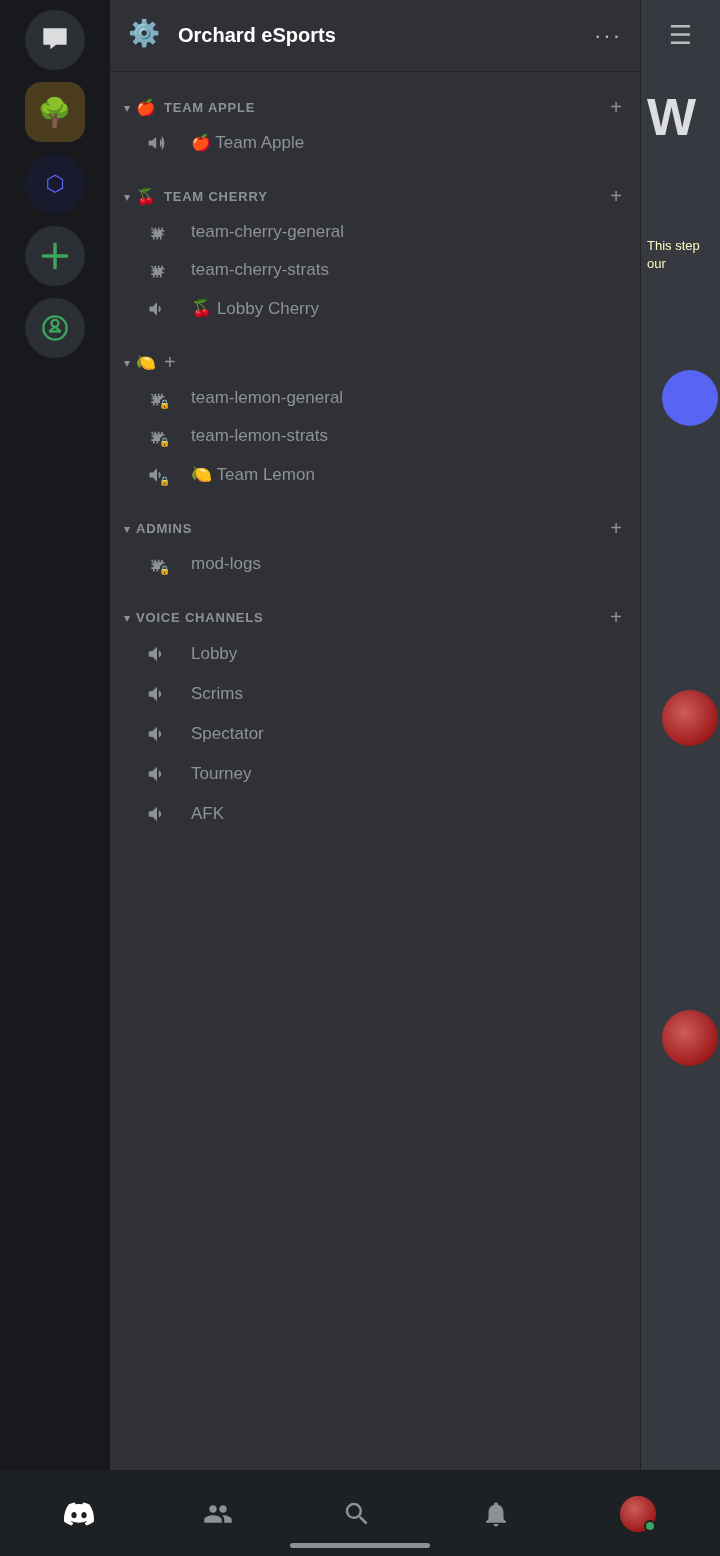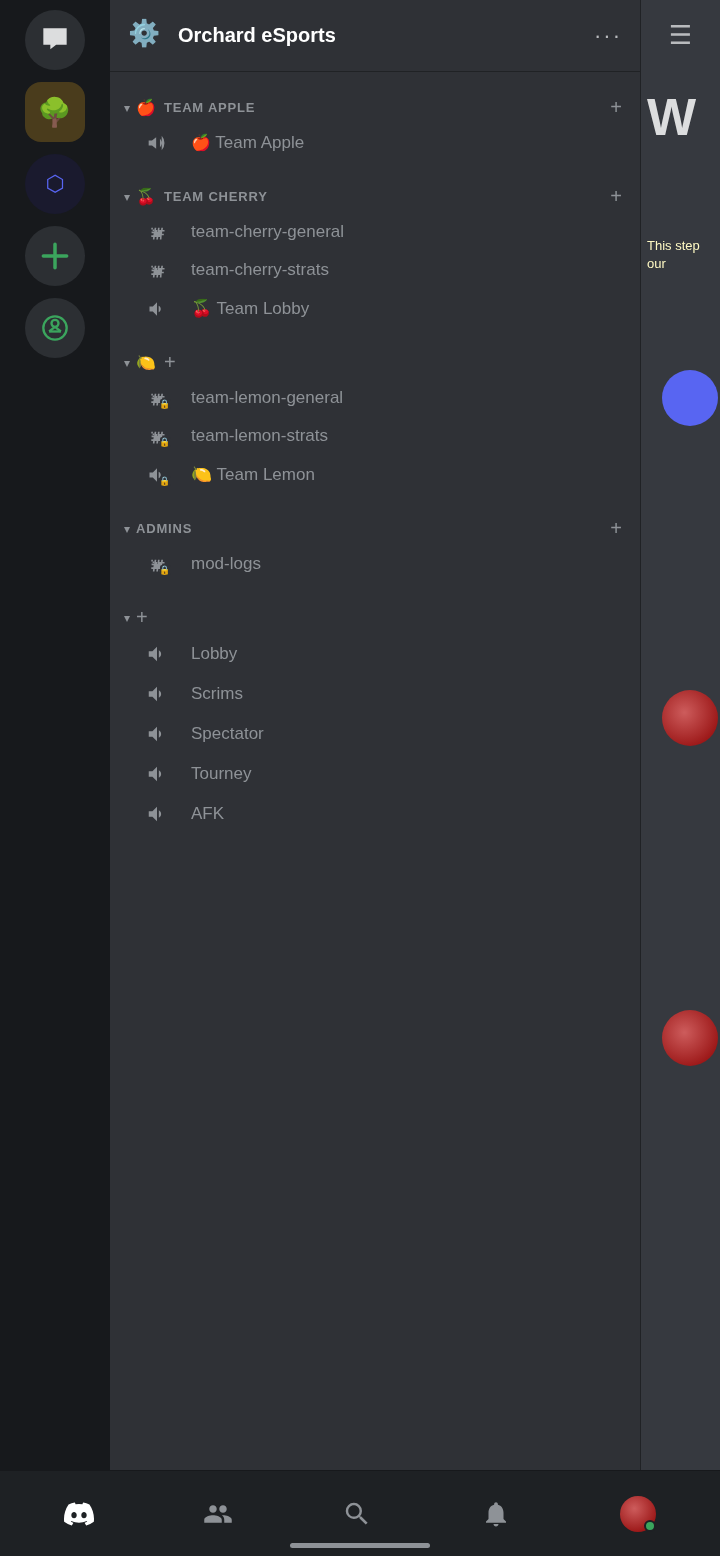--- a/index.html
+++ b/index.html
@@ -366,21 +366,21 @@
         </svg>
       </div>
       <span class="channel-name">team-cherry-strats</span>
     </div>
     <div class="channel-item">
       <div class="channel-icon">
         <svg width="20" height="20" viewBox="0 0 24 24" fill="#8e9297">
           <path d="M3 9v6h4l5 5V4L7 9H3zm13.5 3c0-1.77-1.02-3.29-2.5-4.03v8.05c1.48-.73 2.5-2.25 2.5-4.02z"></path>
         </svg>
       </div>
-      <span class="channel-name">🍒 Team Lobby</span>
+      <span class="channel-name">🍒 Lobby Cherry</span>
     </div>
   </div>
 
   <div class="category">
     <div class="category-header">
       <span class="category-arrow">▾</span>
       <span class="category-emoji">🍋</span>
       <span class="category-plus">+</span>
     </div>
     <div class="channel-item">
@@ -425,20 +425,21 @@
         </svg>
         <span style="position:absolute;bottom:-1px;right:-3px;font-size:9px;color:#8e9297;background:#2f3136;border-radius:2px;">🔒</span>
       </div>
       <span class="channel-name">mod-logs</span>
     </div>
   </div>
 
   <div class="category">
     <div class="category-header">
       <span class="category-arrow">▾</span>
+      <span class="category-name">VOICE CHANNELS</span>
       <span class="category-plus">+</span>
     </div>
     <div class="channel-item">
       <div class="channel-icon">
         <svg width="22" height="22" viewBox="0 0 24 24" fill="#8e9297">
           <path d="M3 9v6h4l5 5V4L7 9H3zm13.5 3c0-1.77-1.02-3.29-2.5-4.03v8.05c1.48-.73 2.5-2.25 2.5-4.02z"></path>
         </svg>
       </div>
       <span class="channel-name">Lobby</span>
     </div>

